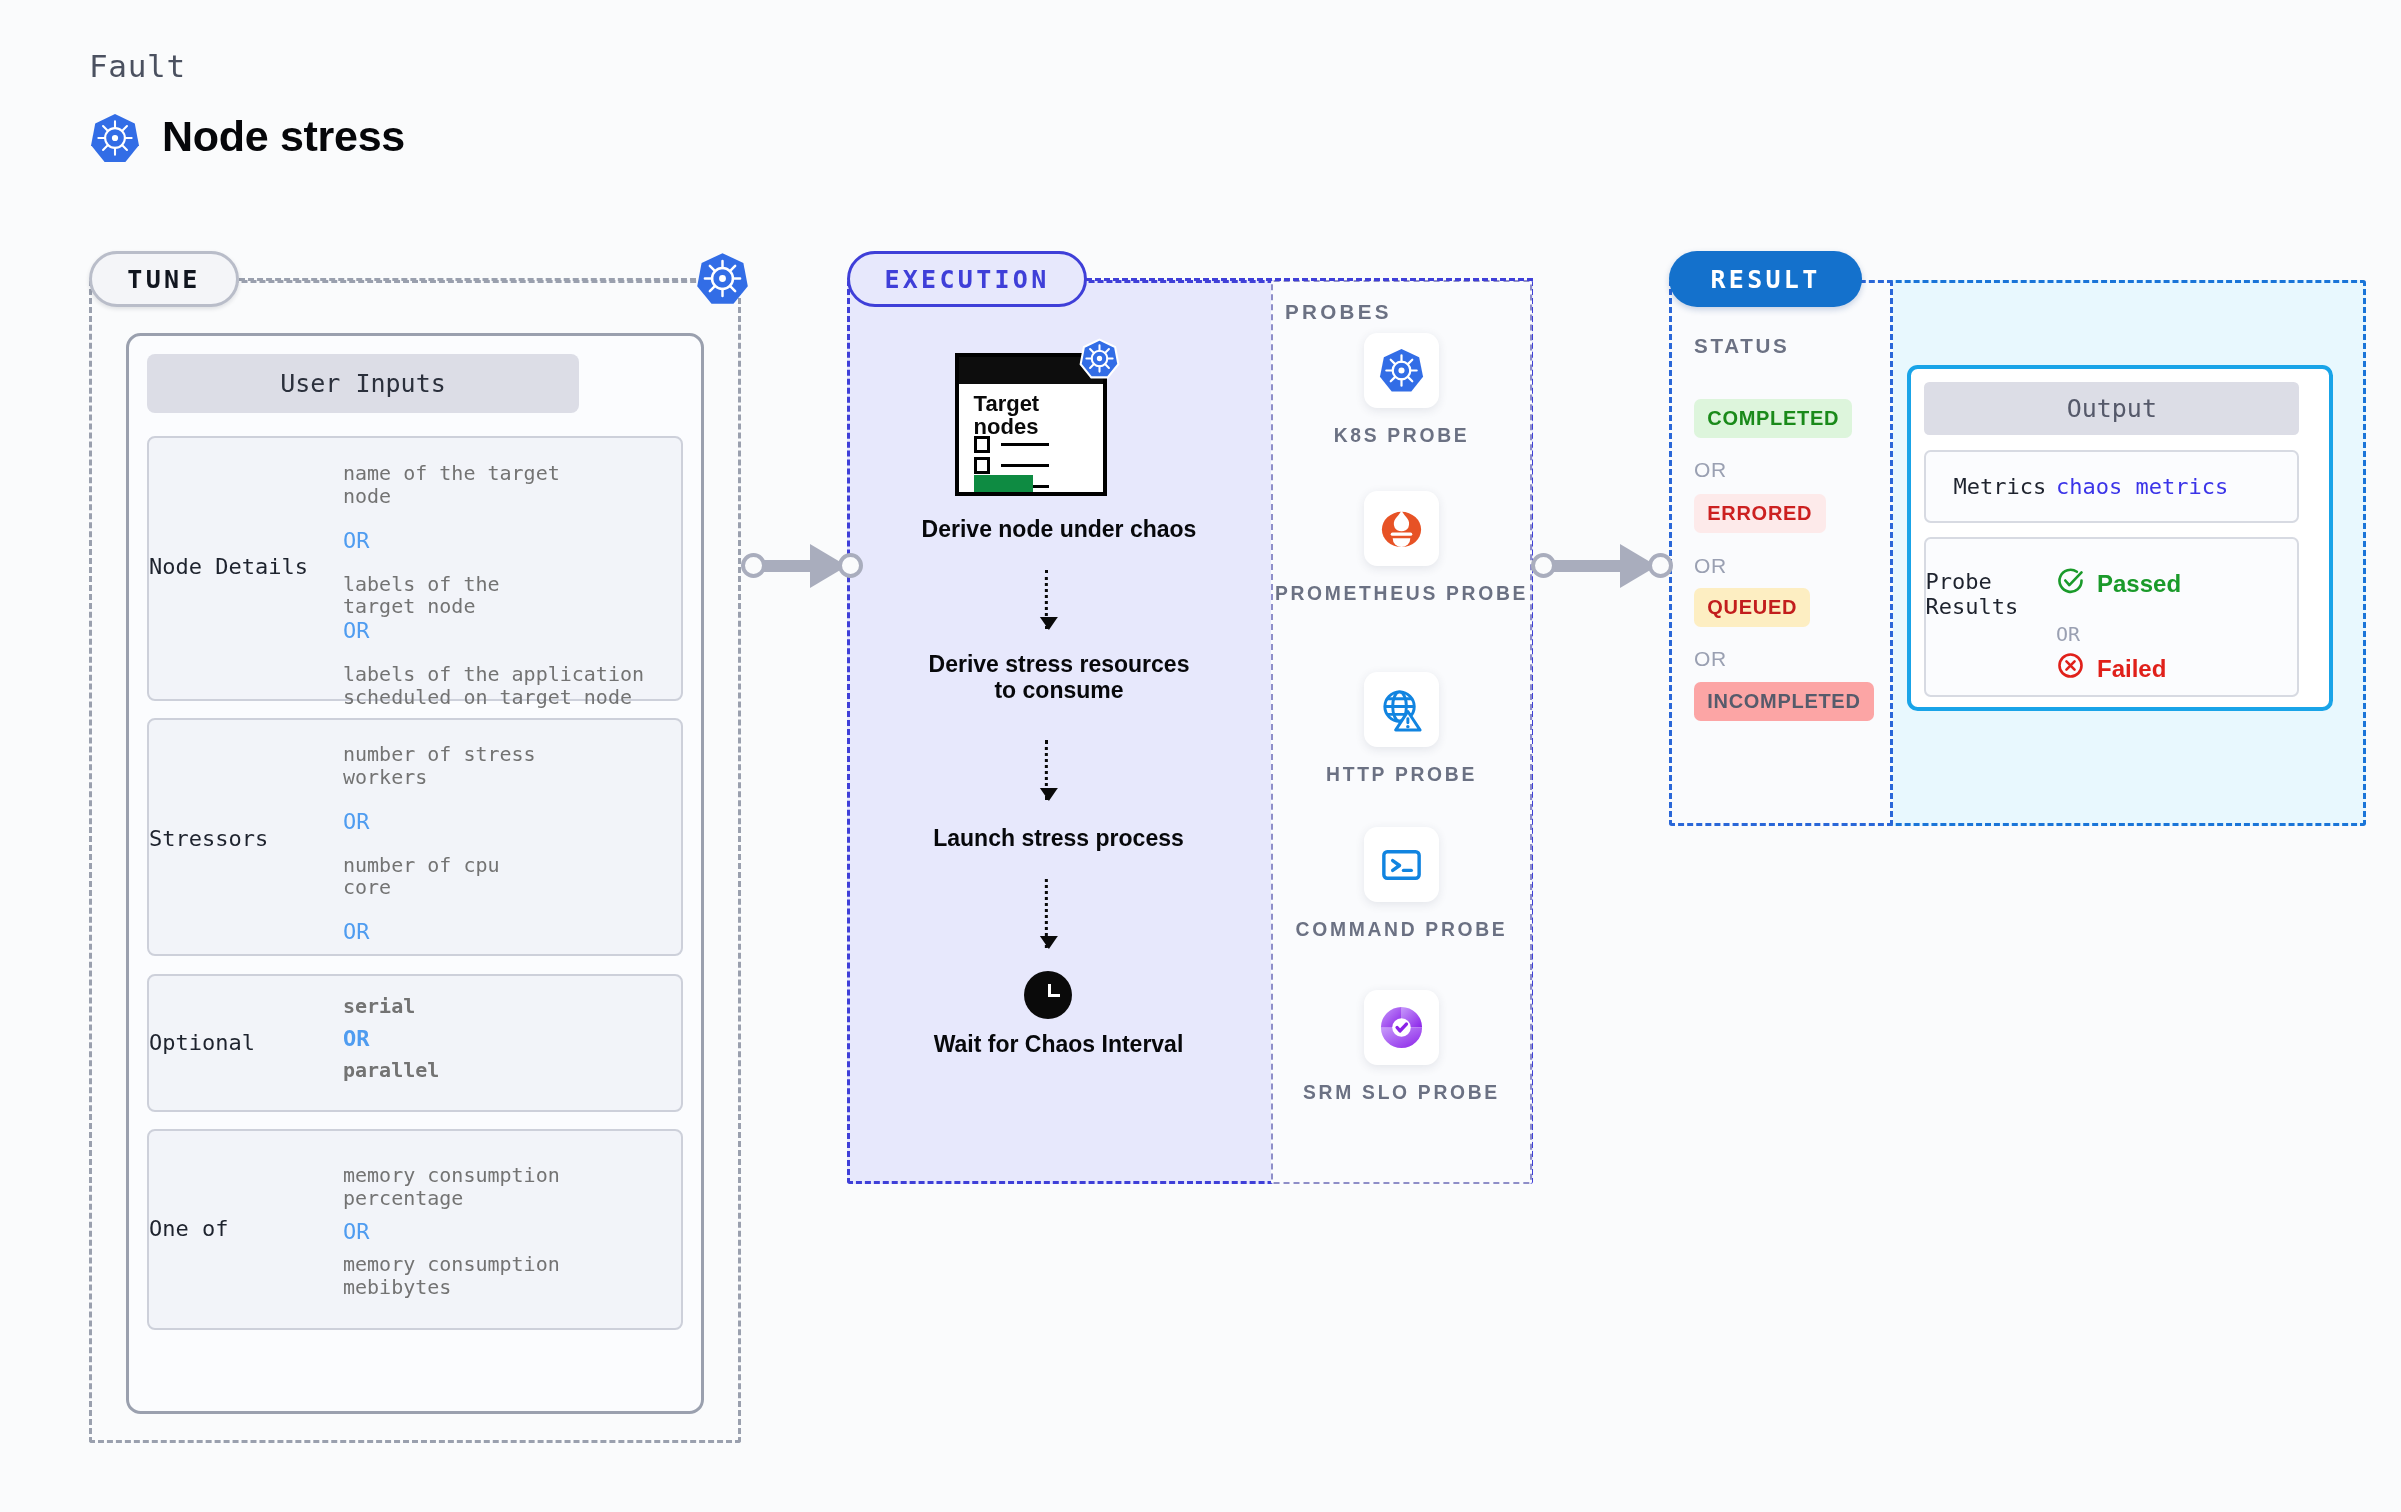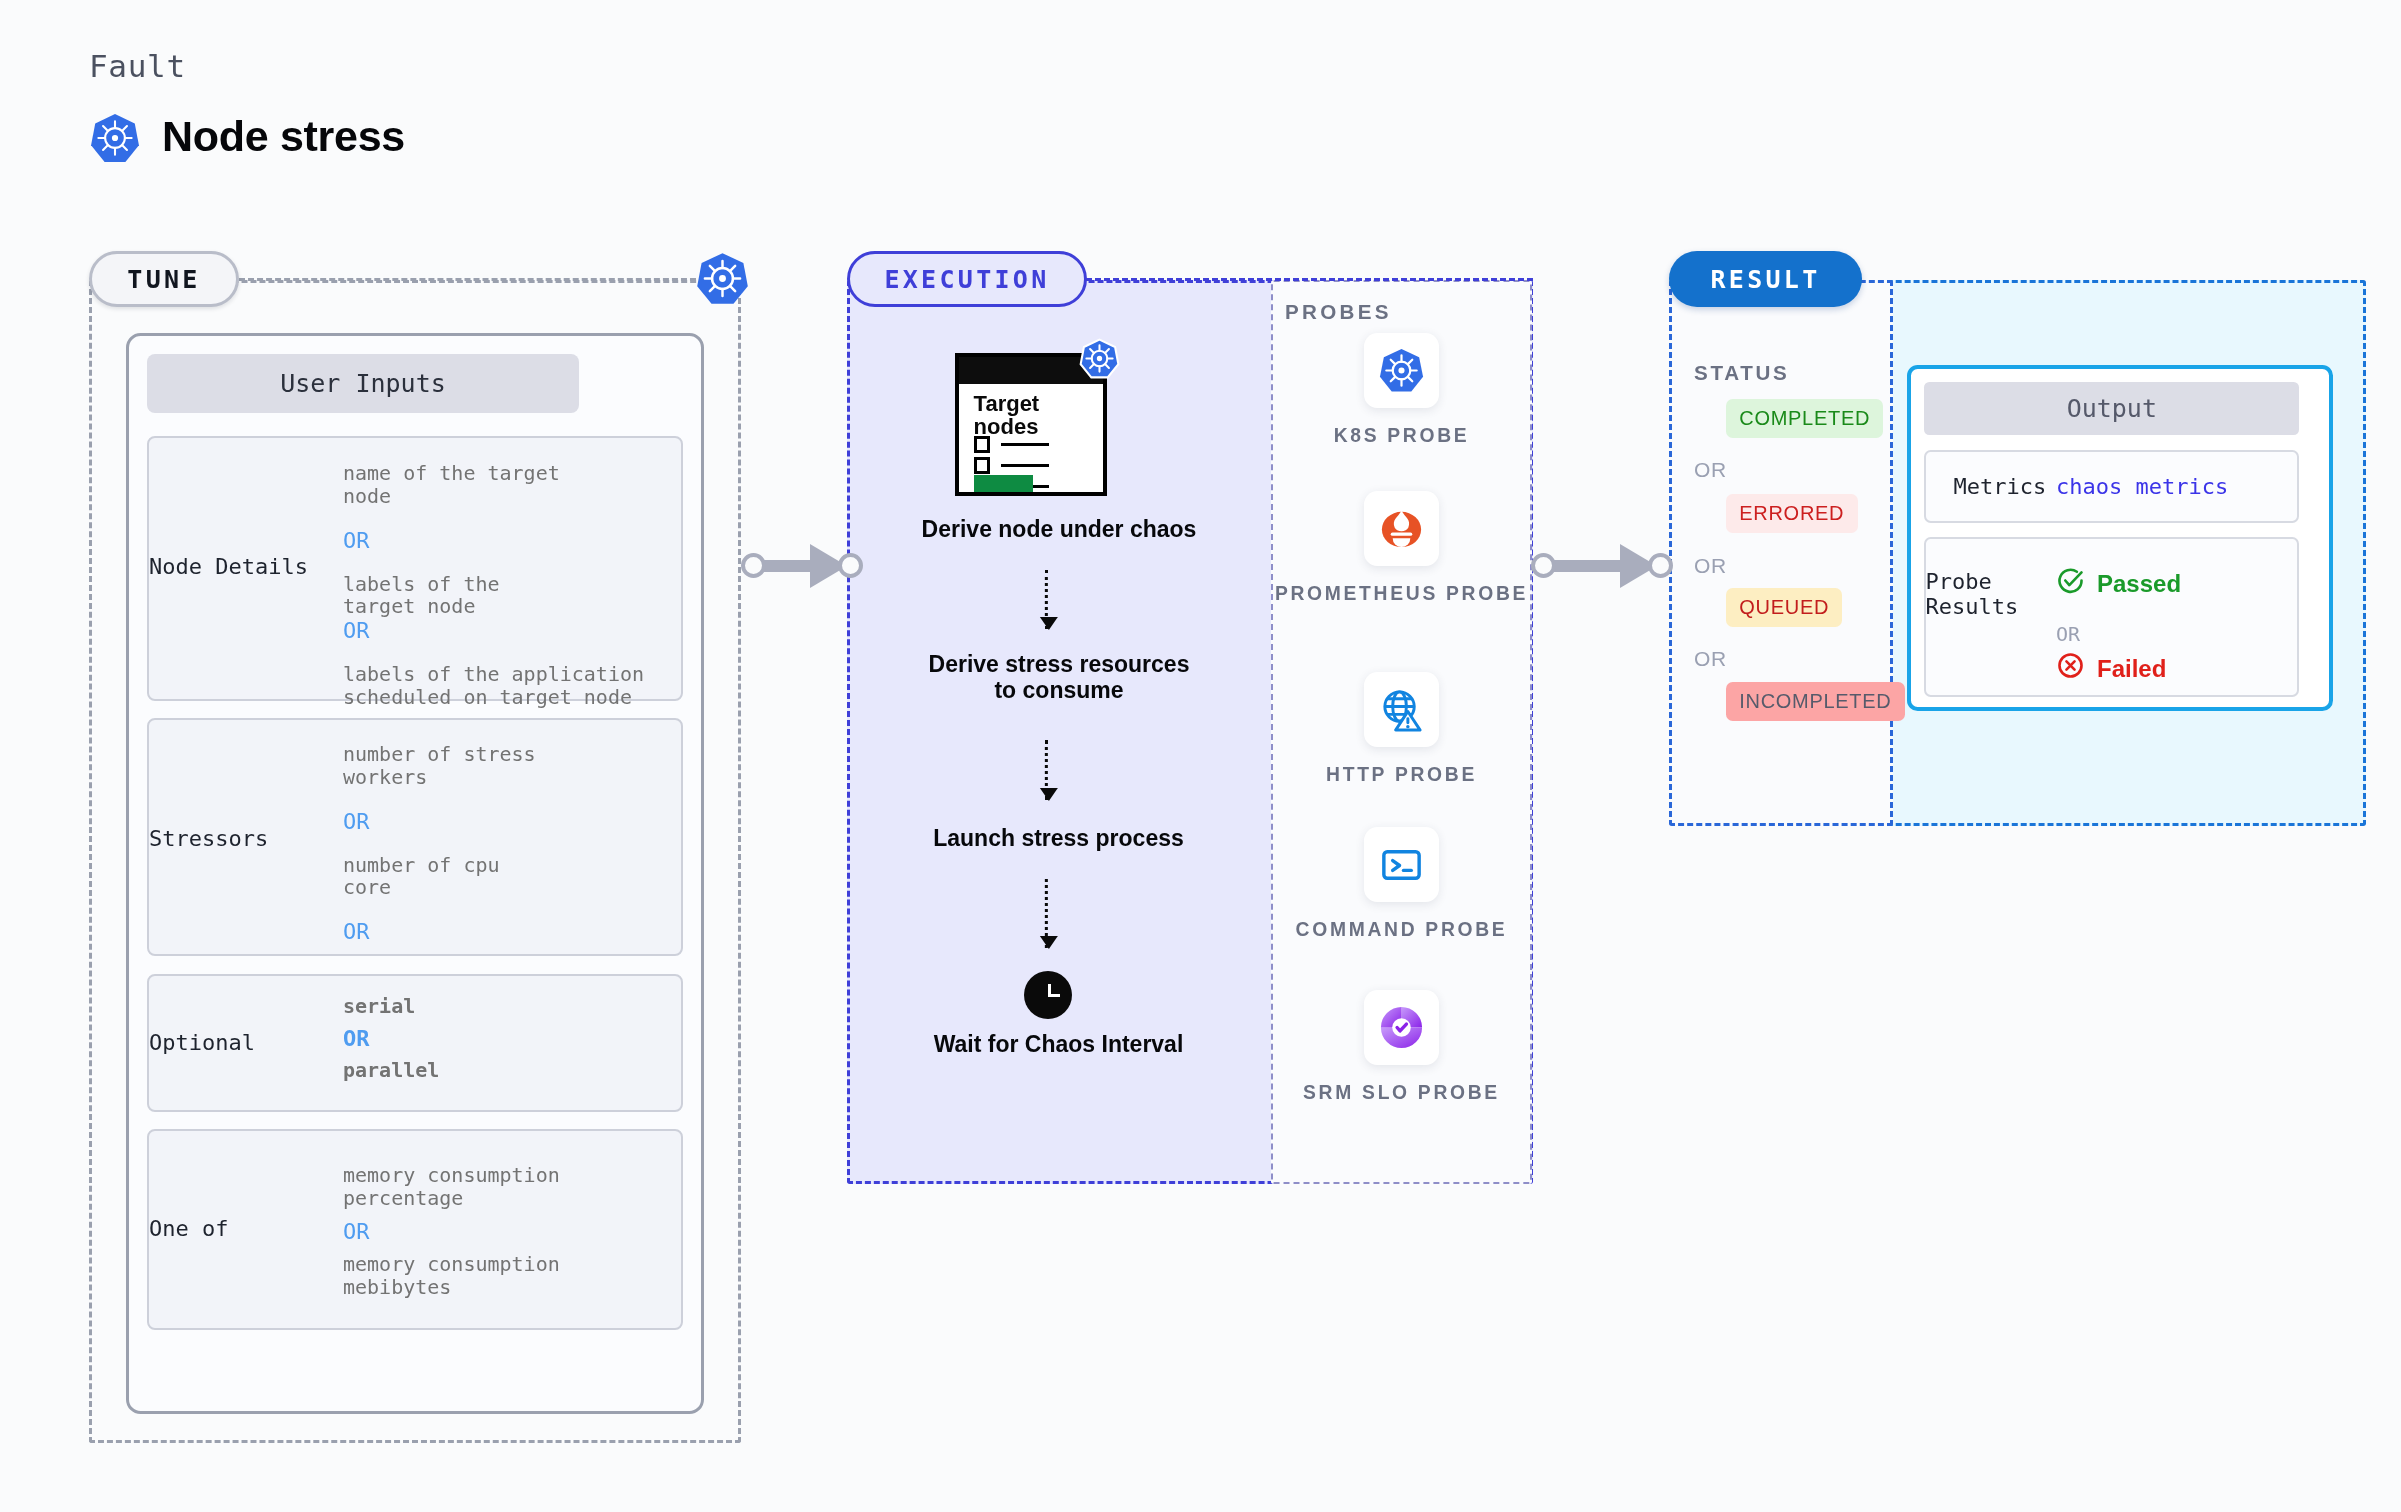--- a/index.html
+++ b/index.html
@@ -101,23 +101,23 @@
   .probe .tile{width:75px;height:75px;margin:0 auto;background:#fff;border-radius:13.3px;
     box-shadow:0 2.7px 9.3px rgba(40,50,80,.10);display:flex;align-items:center;justify-content:center;}
   .probe .plabel{margin-top:14.6px;font-size:19.3px;font-weight:700;color:#6b7183;letter-spacing:2.7px;line-height:1.3;}
 
   
   #result-dash{left:1669px;top:280px;width:224px;height:546px;border-width:3.3px;border-color:#2a67d8;background:#fafbfd;}
   #result-badge{left:1669px;top:251px;width:193px;height:56px;font-size:25px;color:#fff;background:#1471cc;border:none;
                 box-shadow:0 2.7px 6.7px rgba(20,60,130,.22);}
   #output-dash{left:1860px;top:280px;width:506px;height:546px;border-width:3.3px;border-color:#1a75d8;background:#e8f8fe;}
 
-  #status-title{position:absolute;left:1694px;top:361px;font-size:20.6px;font-weight:700;color:#6b7183;letter-spacing:2.7px;}
+  #status-title{position:absolute;left:1694px;top:334px;font-size:20.6px;font-weight:700;color:#6b7183;letter-spacing:2.7px;}
   .sbadge{position:absolute;left:1694px;height:39px;border-radius:6.7px;display:flex;align-items:center;
-          padding:0 13.3px;box-sizing:border-box;font-size:20px;font-weight:400;letter-spacing:0.7px;margin-left:32px;}
+          padding:0 13.3px;box-sizing:border-box;font-size:20px;font-weight:700;letter-spacing:0.7px;}
   .sor{position:absolute;left:1694px;font-size:21px;color:#9aa0b2;letter-spacing:0.7px;}
 
   #output-card{position:absolute;left:1907px;top:365px;width:426px;height:346px;
                background:#fff;border:4.7px solid #19a4e8;border-radius:10.6px;box-sizing:border-box;}
   #output-hdr{position:absolute;left:13.3px;top:13.3px;width:375px;height:53px;background:#dcdde6;border-radius:5.3px;
     display:flex;align-items:center;justify-content:center;
     font-family:"DejaVu Sans Mono","Liberation Mono",monospace;font-size:25px;color:#55596a;}
   .obox{position:absolute;left:13.3px;width:375px;background:#fbfcfe;border:2px solid #d7dae2;border-radius:6.7px;box-sizing:border-box;}
   .olabel{position:absolute;left:14.6px;font-family:"DejaVu Sans Mono","Liberation Mono",monospace;font-size:22px;color:#1e232e;line-height:1.15;white-space:pre-line;}
   .oval{position:absolute;left:145px;font-family:"DejaVu Sans Mono","Liberation Mono",monospace;font-size:22px;color:#3b34e8;}

